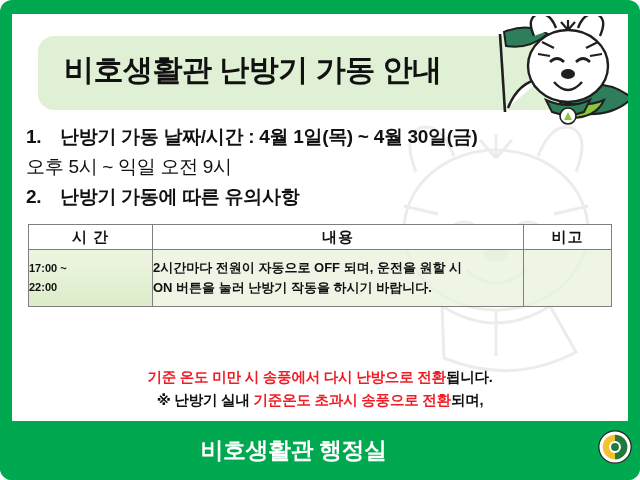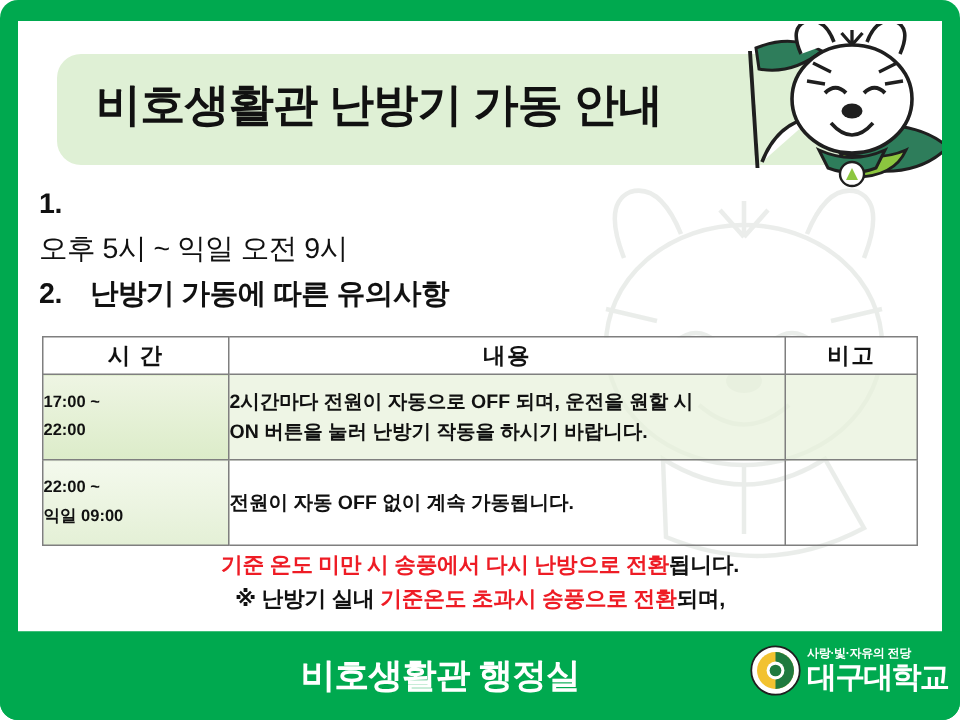--- a/index.html
+++ b/index.html
@@ -248,20 +248,21 @@
       <path d="M90 66 q14 16 28 0" stroke="#1f1f1f" stroke-width="2.4" fill="#ffffff"></path>
 
       <path d="M82 84 q22 10 44 0 l-6 12 q-16 6 -32 0 z" fill="#2e7d5b" stroke="#1f1f1f" stroke-width="2"></path>
       <circle cx="104" cy="100" r="8" fill="#ffffff" stroke="#1f1f1f" stroke-width="1.6"></circle>
       <path d="M100 104 l4 -8 l4 8 z" fill="#8cc63f"></path>
     </svg>
 
     <div class="list-block">
       <div class="li-row">
         <span class="li-num">1.</span>
+        <span>난방기 가동 날짜/시간 : 4월 1일(목) ~ 4월 30일(금)</span>
       </div>
       <div class="li-sub">오후 5시 ~ 익일 오전 9시</div>
       <div class="li-row">
         <span class="li-num">2.</span>
         <span>난방기 가동에 따른 유의사항</span>
       </div>
     </div>
 
     <table class="tbl">
       <colgroup>
@@ -281,30 +282,20 @@
           <td class="cell-time">
             <div>17:00 ~</div>
             <div>22:00</div>
           </td>
           <td class="cell-body">
             <div>2시간마다 전원이 자동으로 OFF 되며, 운전을 원할 시</div>
             <div>ON 버튼을 눌러 난방기 작동을 하시기 바랍니다.</div>
           </td>
           <td class="cell-remark"></td>
         </tr>
-        <tr class="row-b">
-          <td class="cell-time">
-            <div>22:00 ~</div>
-            <div>익일 09:00</div>
-          </td>
-          <td class="cell-body">
-            <div>전원이 자동 OFF 없이 계속 가동됩니다.</div>
-          </td>
-          <td class="cell-remark"></td>
-        </tr>
       </tbody>
     </table>
 
     <div class="note">
       <div>
         <span class="hl">기준 온도 미만 시 송풍에서 다시 난방으로 전환</span><span>됩니다.</span>
       </div>
       <div>
         <span>※ 난방기 실내 </span><span class="hl">기준온도 초과시 송풍으로 전환</span><span>되며,</span>
       </div>
@@ -316,20 +307,16 @@
     <div class="footer-title">비호생활관 행정실</div>
     <div class="logo-wrap">
       <svg class="logo-mark" viewBox="0 0 40 40" aria-hidden="true">
         <circle cx="20" cy="20" r="19" fill="#ffffff"></circle>
         <circle cx="20" cy="20" r="19" fill="none" stroke="#1f1f1f" stroke-width="1.4"></circle>
         <circle cx="20" cy="20" r="14.5" fill="#f2c230"></circle>
         <path d="M20 5.5 a14.5 14.5 0 0 1 0 29 z" fill="#1f7a3f"></path>
         <circle cx="20" cy="20" r="7" fill="#ffffff"></circle>
         <circle cx="20" cy="20" r="4.6" fill="#1f7a3f"></circle>
       </svg>
-      <div class="logo-text">
-        <div class="logo-tag">사랑·빛·자유의 전당</div>
-        <div class="logo-name">대구대학교</div>
-      </div>
     </div>
   </div>
 
 </div>
 
 </body></html>

